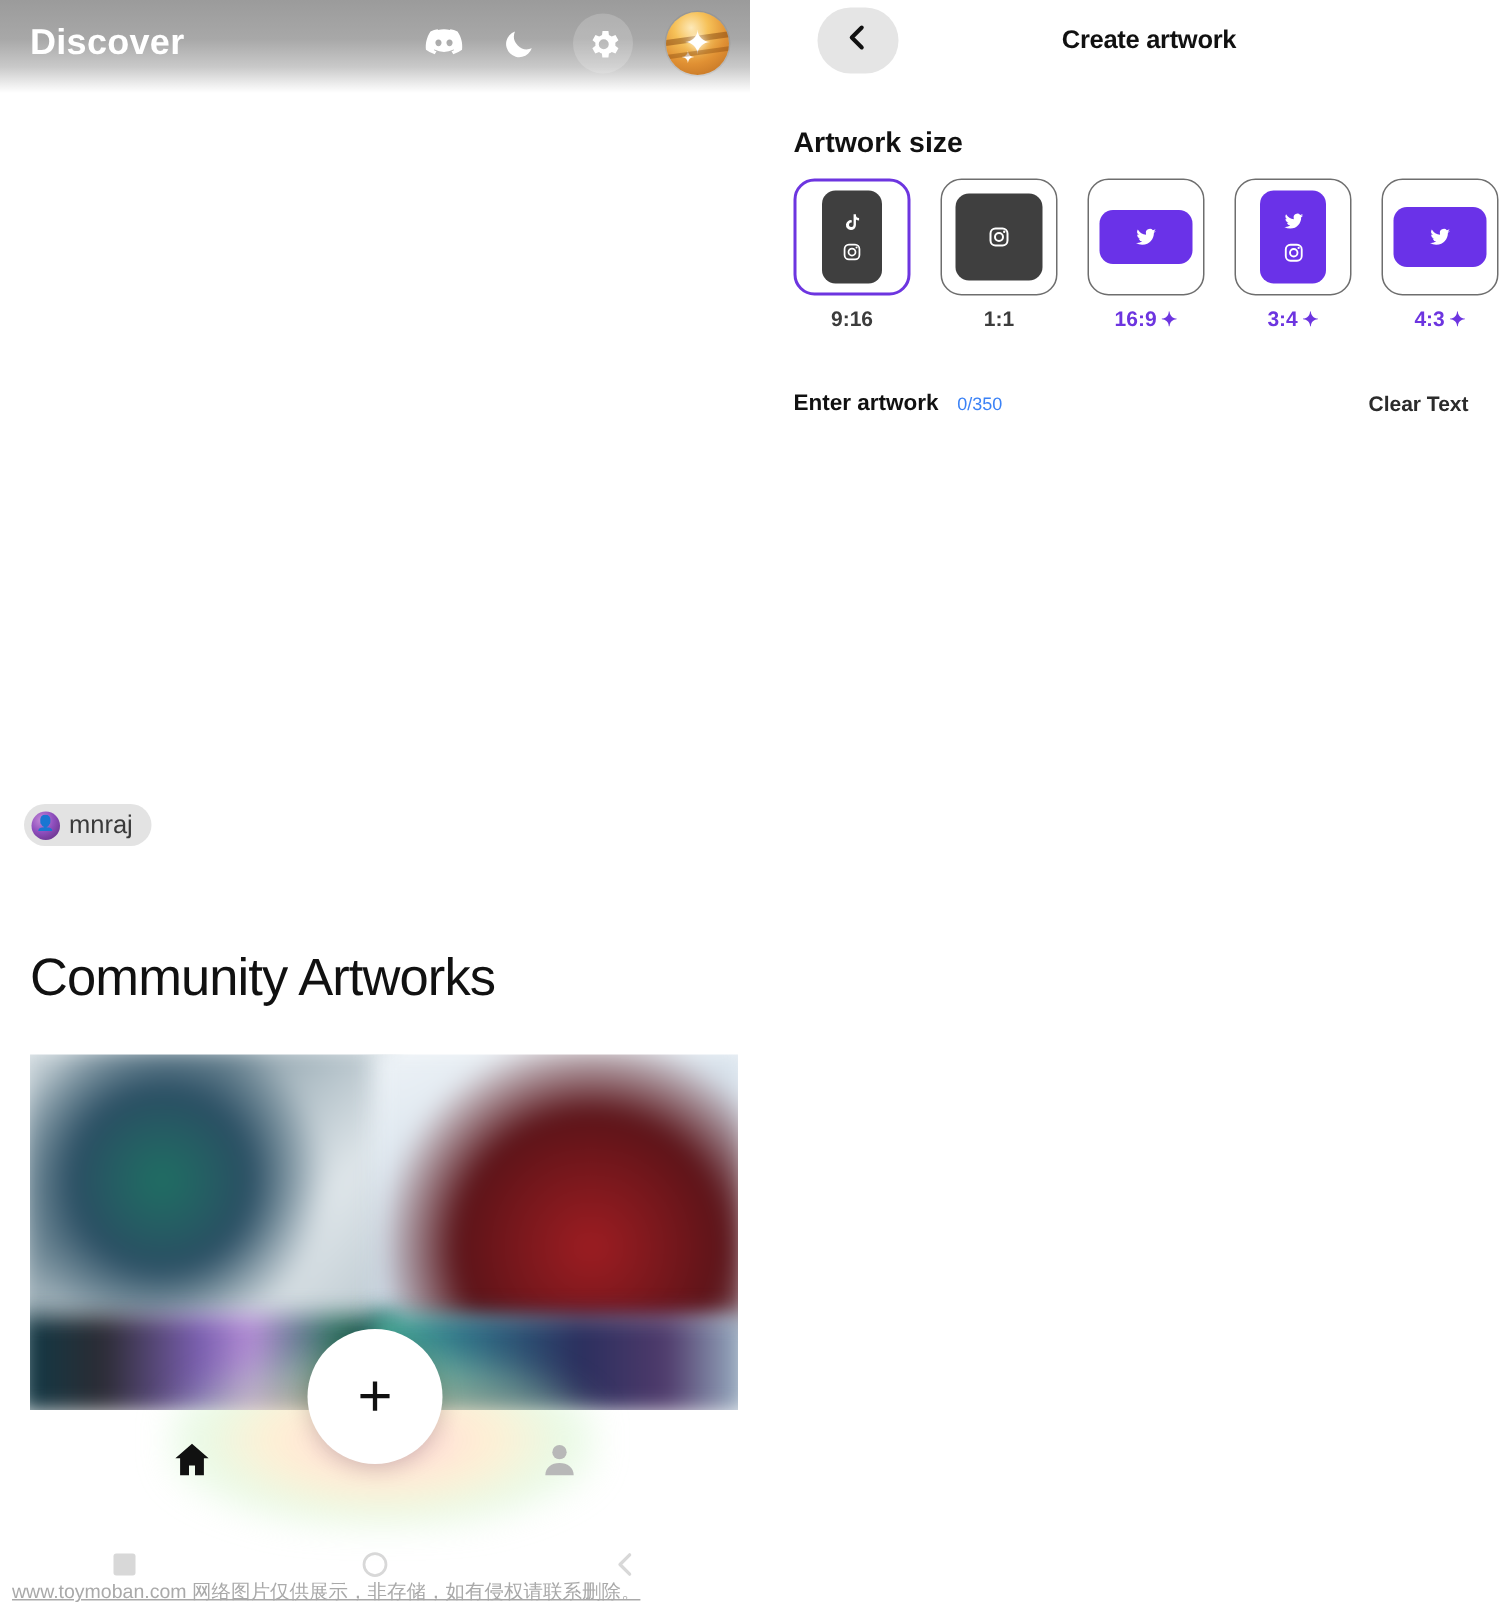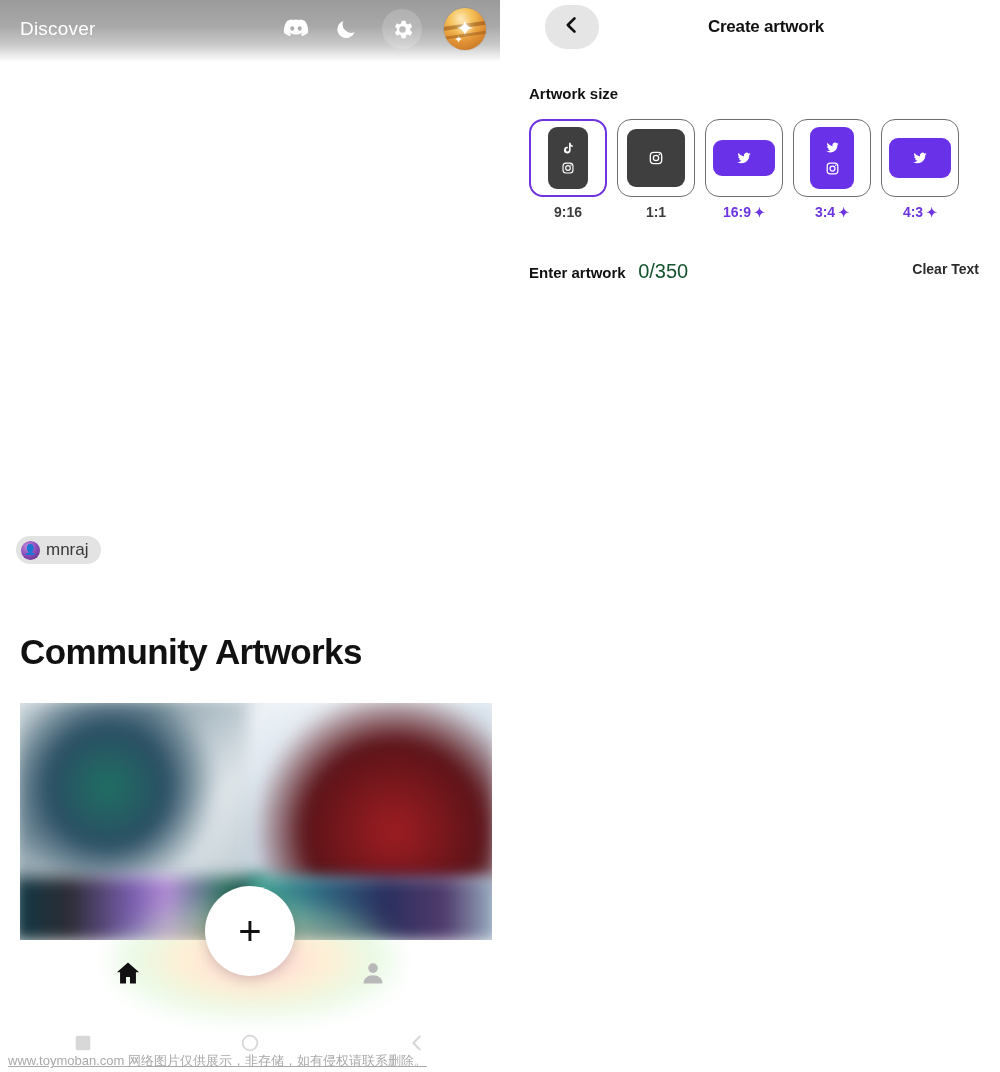--- a/index.html
+++ b/index.html
@@ -15,21 +15,21 @@
   .left-panel {
     position: absolute; left: 0; top: 0; width: 500px; height: 1072px;
     background: #ffffff; overflow: hidden;
   }
   .left-header {
     position: absolute; left: 0; top: 0; width: 500px; height: 62px;
     background: linear-gradient(180deg, #9b9b9b 0%, #a8a8a8 42%, #c9c9c9 72%, #f0f0f0 92%, #ffffff 100%);
     display: flex; align-items: center; padding: 0 14px;
   }
   .discover-title {
-    color: #ffffff; font-size: 19px; font-weight: 400; letter-spacing: .2px;
+    color: #ffffff; font-size: 24px; font-weight: 700; letter-spacing: .2px;
     margin-left: 6px; margin-top: -4px;
   }
   .left-header-actions {
     margin-left: auto; display: flex; align-items: center; gap: 22px; margin-top: -4px;
   }
   .hdr-icon { width: 28px; height: 28px; display:flex; align-items:center; justify-content:center; color:#fff; }
   .gear-wrap {
     width: 40px; height: 40px; border-radius: 50%;
     background: rgba(255,255,255,.18);
     display:flex; align-items:center; justify-content:center;
@@ -63,21 +63,21 @@
   .chip-avatar {
     width: 19px; height: 19px; border-radius:50%;
     background: radial-gradient(circle at 35% 30%, #c58ad8 0%, #8f4fbe 45%, #5b2a7a 100%);
     display:flex; align-items:center; justify-content:center;
   }
   .chip-avatar .glyph { color:#fff; font-size:10px; line-height:1; }
   .chip-name { font-size: 17px; color:#3a3a3a; }
 
   .community-title {
     position:absolute; left: 20px; top: 632px;
-    font-size: 35px; font-weight: 700; color:#111; letter-spacing:-.6px;
+    font-size: 35px; font-weight: 400; color:#111; letter-spacing:-.6px;
   }
 
   .art-grid {
     position:absolute; left: 20px; top: 703px; width: 472px; height: 237px;
     display: grid; grid-template-columns: 1fr 1fr; grid-template-rows: 175px 62px;
     overflow: hidden;
   }
   .art-cell { width:100%; height:100%; filter: blur(7px); transform: scale(1.06); }
   .art-a { background:
       radial-gradient(circle at 38% 48%, #1f6f63 0%, #2a4e63 32%, transparent 60%),
@@ -139,26 +139,26 @@
     border-radius: 22px; background:#e5e5e5;
     display:flex; align-items:center; justify-content:center; cursor:pointer;
   }
   .rp-title {
     position:absolute; left: 0; top: 17px; width: 500px; text-align:center;
     font-size: 17px; font-weight: 700; color:#111; letter-spacing:-.2px;
   }
 
   .section-label {
     position:absolute; left: 29px; top: 85px;
-    font-size: 15px; font-weight: 700; color:#111;
+    font-size: 19px; font-weight: 700; color:#111;
   }
 
   .size-row {
     position:absolute; left: 29px; top: 119px; width: 450px;
-    display:flex; gap: 10px;
+    display:flex; gap: 20px;
   }
   .size-item { width: 78px; display:flex; flex-direction:column; align-items:center; cursor:pointer; }
   .size-card {
     width: 78px; height: 78px; border-radius: 14px; background:#fff;
     border: 1.6px solid #6e6e6e;
     display:flex; align-items:center; justify-content:center;
   }
   .size-card.selected { border: 2.5px solid #6d35e0; }
   .thumb { display:flex; flex-direction:column; align-items:center; justify-content:center; gap:6px; border-radius: 9px; }
   .thumb.dark { background:#3f3f3f; }
@@ -168,21 +168,21 @@
   .thumb.r169 { width: 62px; height: 36px; }
   .thumb.r34  { width: 44px; height: 62px; }
   .thumb.r43  { width: 62px; height: 40px; }
   .thumb svg { display:block; }
   .size-label { margin-top: 7px; font-size: 14px; font-weight:700; color:#3c3c3c; display:flex; align-items:center; gap:3px; }
   .size-label.pro { color:#6d35e0; }
   .spark-glyph { font-size: 13px; color:#6d35e0; }
 
   .prompt-head { position:absolute; left: 29px; top: 260px; width: 450px; height: 20px; }
   .prompt-label { font-size: 15px; font-weight: 700; color:#111; }
-  .prompt-count { font-size: 20px; color:#14532d; margin-left: 8px; }
+  .prompt-count { font-size: 12px; color:#3b82f6; margin-left: 8px; }
   .clear-text {
     position:absolute; right: 0; top: 1px; font-size: 14px; font-weight: 600; color:#2b2b2b; cursor:pointer;
   }
 </style>
 </head>
 <body>
 
 <div class="screen">
 
   <div class="left-panel">

